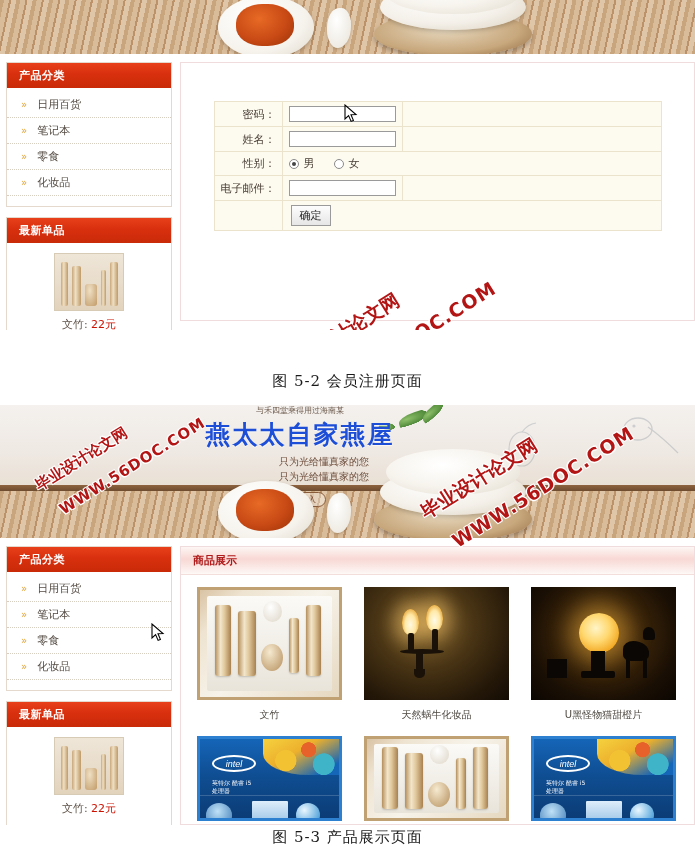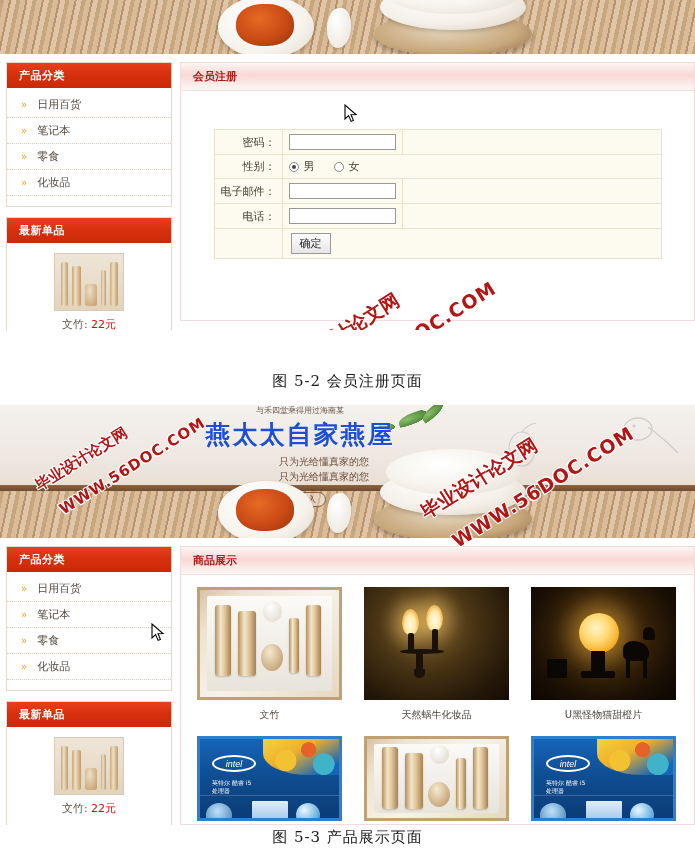--- a/index.html
+++ b/index.html
@@ -486,49 +486,48 @@
             <span>文竹:</span>
             <span class="price-val">22元</span>
           </div>
 
         </div>
       </div>
     </div>
 
     <div class="content">
       <div class="content-panel" style="height:259px;">
-        <div class="panel-head-pink">会员注册</div>
 
         <div class="form-area">
           <table class="reg-table">
             <tbody>
             <tr>
               <td class="lbl">密码：</td>
               <td class="fld"><input class="txt-input" type="password" style=""></td>
+              <td class="spacer"></td>
+            </tr>
+            <tr>
+              <td class="lbl">姓名：</td>
+              <td class="fld"><input class="txt-input" type="text" style=""></td>
               <td class="spacer"></td>
             </tr>
             <tr>
               <td class="lbl">性别：</td>
               <td class="fld" colspan="2">
                 <div class="radio-row">
                   <span class="radio checked"></span>
                   <span>男</span>
                   <span class="radio-gap"></span>
                   <span class="radio"></span>
                   <span>女</span>
                 </div>
               </td>
             </tr>
             <tr>
               <td class="lbl">电子邮件：</td>
-              <td class="fld"><input class="txt-input" type="text" style=""></td>
-              <td class="spacer"></td>
-            </tr>
-            <tr>
-              <td class="lbl">电话：</td>
               <td class="fld"><input class="txt-input" type="text" style=""></td>
               <td class="spacer"></td>
             </tr>
             <tr>
               <td class="lbl"></td>
               <td class="fld" colspan="2">
                 <button class="submit-btn">确定</button>
               </td>
             </tr>
           </tbody>

